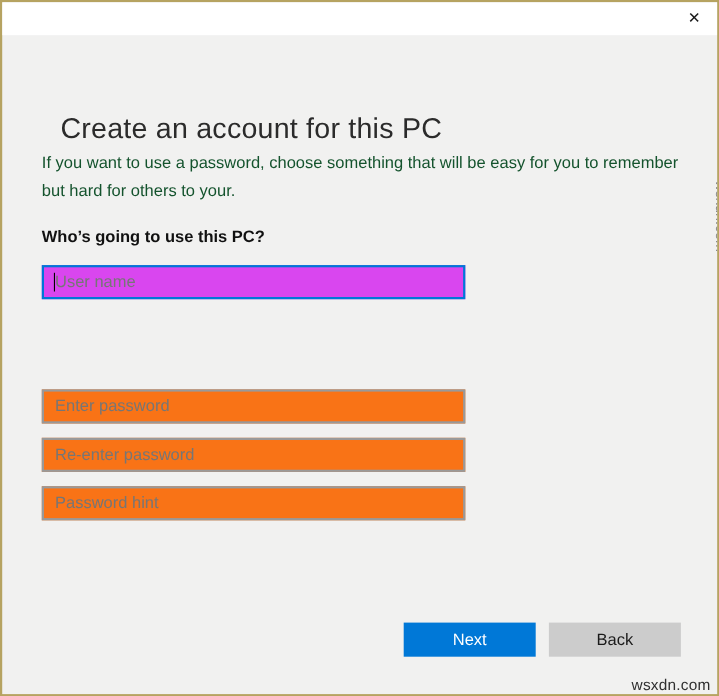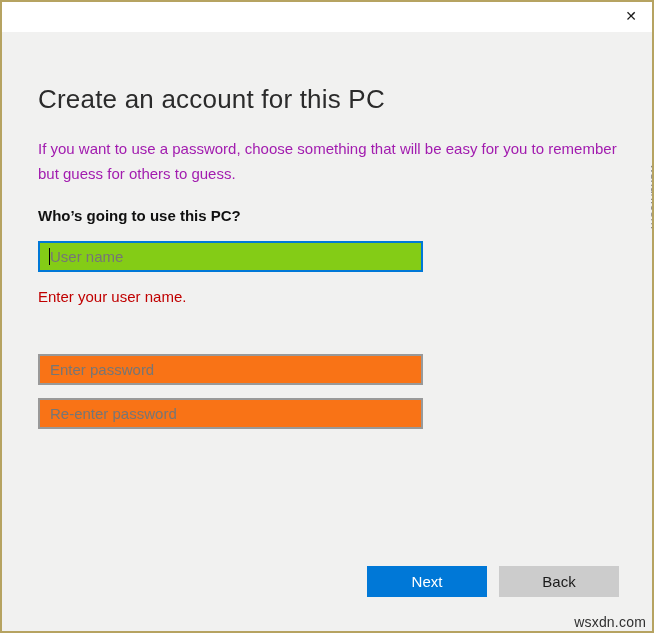--- a/index.html
+++ b/index.html
@@ -19,28 +19,28 @@
     position:absolute; top:0; left:0; right:0; height:30px;
     background:#ffffff;
   }
   .close {
     position:absolute; top:7px; right:15px;
     font-size:14px; line-height:14px; color:#1a1a1a;
     font-weight:300; cursor:default;
   }
 
   .page-title {
-    position:absolute; left:36px; top:82px; margin:0;
+    position:absolute; left:36px; top:82px; margin:17px;
     font-size:26px; font-weight:300; color:#2b2b2b;
     letter-spacing:0.2px; white-space:nowrap;
   }
 
   .desc {
     position:absolute; left:36px; top:134px; margin:0;
-    font-size:15px; line-height:25px; color:#a21caf;
+    font-size:15px; line-height:25px; color:#14532d;
     white-space:nowrap;
   }
 
   .field-label {
     position:absolute; left:36px; margin:0;
     font-size:15px; font-weight:bold; color:#111;
     white-space:nowrap;
   }
   .label-username { top:205px; }
   .label-secure   { top:322px; }
@@ -50,21 +50,21 @@
     width:100%; height:100%;
     border:2px solid #999999;
     background:#f97316;
     font-family:"Liberation Sans", sans-serif;
     font-size:15px; color:#1a1a1a;
     padding:0 10px;
     outline:none;
   }
   .input-wrap input::placeholder { color:#767676; opacity:1; }
   .wrap-username { top:239px; }
-  .wrap-username input { border-color:#0078d7; background:#84cc16; }
+  .wrap-username input { border-color:#0078d7; background:#d946ef; }
   .wrap-pw1 { top:352px; }
   .wrap-pw2 { top:396px;border-radius:10px; }
   .wrap-pw3 { top:440px; }
 
   .caret {
     position:absolute; left:11px; top:7px;
     width:1px; height:17px; background:#000;
   }
 
   .error-text {
@@ -96,41 +96,43 @@
 <div class="window">
 
   <div class="titlebar">
     <span class="close">✕</span>
   </div>
 
   <h1 class="page-title">Create an account for this PC</h1>
 
   <p class="desc">
     <span>If you want to use a password, choose something that will be easy for you to remember</span><br>
-    <span>but guess for others to guess.</span>
+    <span>but hard for others to your.</span>
   </p>
 
   <p class="field-label label-username">Who’s going to use this PC?</p>
 
   <div class="input-wrap wrap-username">
     <input type="text" placeholder="User name" style="">
     <div class="caret"></div>
   </div>
 
-  <div class="error-text">Enter your user name.</div>
 
 
   <div class="input-wrap wrap-pw1">
     <input type="text" placeholder="Enter password" style="">
   </div>
 
   <div class="input-wrap wrap-pw2">
     <input type="text" placeholder="Re-enter password" style="">
   </div>
 
+  <div class="input-wrap wrap-pw3">
+    <input type="text" placeholder="Password hint" style="">
+  </div>
 
   <button class="btn btn-back">Back</button>
   <button class="btn btn-next">Next</button>
 
   <span class="wm-bottom">wsxdn.com</span>
   <span class="wm-side">wsxdn.com</span>
 
 </div>
 
 </body></html>

